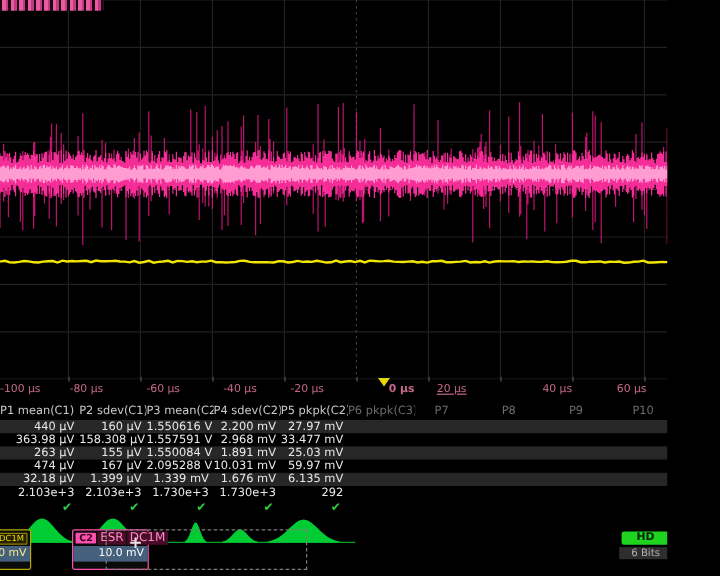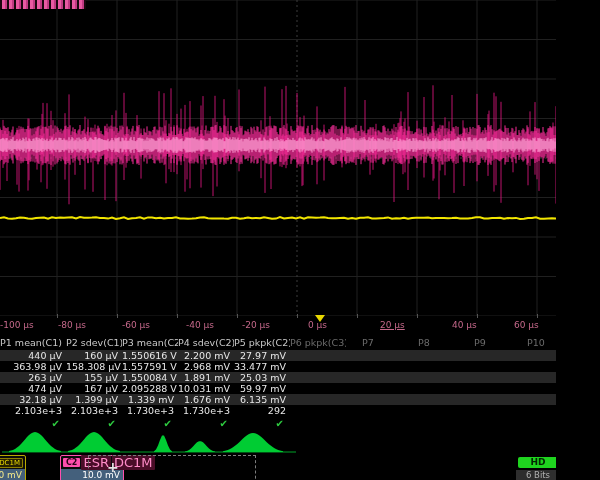--- a/index.html
+++ b/index.html
@@ -22,30 +22,30 @@
   .trow.hdr{height:13px;line-height:13px;margin-bottom:1px;}
   .trow.stripe{background:#272727;}
   .cell{text-align:right;padding-right:4px;color:#e8e8e8;white-space:nowrap;overflow:hidden;}
   .cell.h{color:#c9c9c9;text-align:center;}
   .cell.dim{color:#6b6b6b;padding-right:12px;}
   .trow.status{height:12px;margin-top:2px;}
   .cell.chk{color:#2ecc40;font-size:10px;padding-right:6px;}
   
   #histicons{position:absolute;left:0;top:429px;width:600px;height:27px;}
   
-  #descbar{position:absolute;left:0;top:455px;width:600px;height:24px;}
+  #descbar{position:absolute;left:0;top:441px;width:600px;height:24px;}
   .chbox{position:absolute;top:0;height:34px;background:#0b0b0b;box-sizing:border-box;border-radius:2px;}
   #c1-box{left:-32px;width:58px;border:1px solid #b8a900;}
   #c2-box{left:60px;width:64px;border:1px solid #ff4fae;}
   .chrow1{display:flex;gap:1px;align-items:center;padding:1px 2px;height:11px;}
   .chrow2{height:12px;font-size:9px;text-align:right;padding:1px 3px 0 0;background:#44607c;color:#fff;}
   #c1-box .chrow1{justify-content:flex-end;}
   #c1-box .chrow2{color:#f5e98a;}
   .chname{background:#ff4fae;color:#2a0216;font-weight:bold;font-size:8px;padding:0 3px;border-radius:1px;}
-  .chtag{background:#4a0d28;color:#ff8cc8;font-size:13px;padding:0 2px;border-radius:1px;}
+  .chtag{background:#4a0d28;color:#ff8cc8;font-size:10px;padding:0 2px;border-radius:1px;}
   .chtag.yellow{background:#262000;color:#e8d800;border:1px solid #8d8000;font-size:7px;}
   #add-box{position:absolute;left:88px;top:0;width:168px;height:34px;border:1px dashed #7d7d7d;box-sizing:border-box;}
   #add-plus{position:absolute;left:18px;top:3px;color:#e5e5e5;font-size:14px;font-weight:bold;}
   #hd-badge{position:absolute;left:518px;top:2px;width:40px;height:11px;background:#1fd41f;color:#032603;
     font-size:9px;font-weight:bold;text-align:center;line-height:11px;border-radius:2px;}
   #hd-bits{position:absolute;left:516px;top:15px;width:44px;height:10px;background:#2e2e2e;color:#b0b0b0;
     font-size:8.5px;text-align:center;line-height:10px;}
   #tbase-box{position:absolute;left:561px;top:1px;width:60px;height:12px;background:#3f3f3f;border:1px solid #9a9a9a;
     font-size:9px;color:#f0f0f0;padding-left:3px;line-height:12px;box-sizing:border-box;}
   #tbase-val{position:absolute;left:561px;top:15px;width:60px;font-size:9px;color:#e0e0e0;}
@@ -84,22 +84,22 @@
     <div id="trace-label"></div>
   </div>
 
   <div id="axis">
     <div id="trig-marker"></div>
   <span class="axlabel" style="left: 0px;">-100 µs</span>
       <span class="axlabel" style="left: 58px;">-80 µs</span>
       <span class="axlabel" style="left: 122px; text-align: center;">-60 µs</span>
       <span class="axlabel" style="left: 186px;">-40 µs</span>
       <span class="axlabel" style="left: 242px;">-20 µs</span>
-      <span class="axlabel" style="left: 308px;">0 µs</span>
-      <span class="axlabel" style="left: 380px; text-decoration: underline;">20 µs</span>
+      <span class="axlabel" style="left: 324px; font-weight: bold;">0 µs</span>
+      <span class="axlabel" style="left: 364px; text-decoration: underline;">20 µs</span>
       <span class="axlabel" style="left: 452px;">40 µs</span>
       <span class="axlabel" style="left: 514px; text-align: center;">60 µs</span>
       <div class="axtick" style="left: 57px;"></div>
       <div class="axtick" style="left: 117px;"></div>
       <div class="axtick" style="left: 177px;"></div>
       <div class="axtick" style="left: 237px;"></div>
       <div class="axtick" style="left: 297px;"></div>
       <div class="axtick" style="left: 357px;"></div>
       <div class="axtick" style="left: 417px;"></div>
       <div class="axtick" style="left: 477px;"></div>

